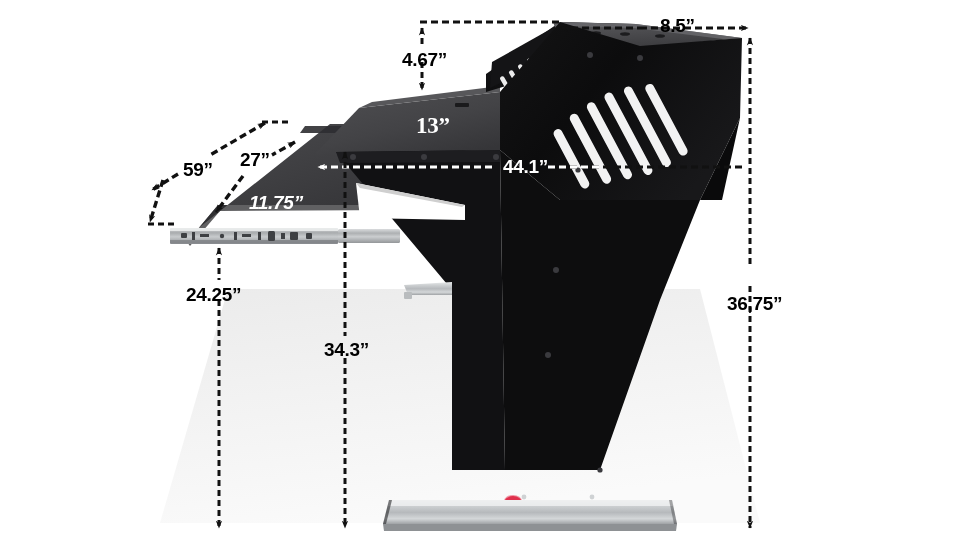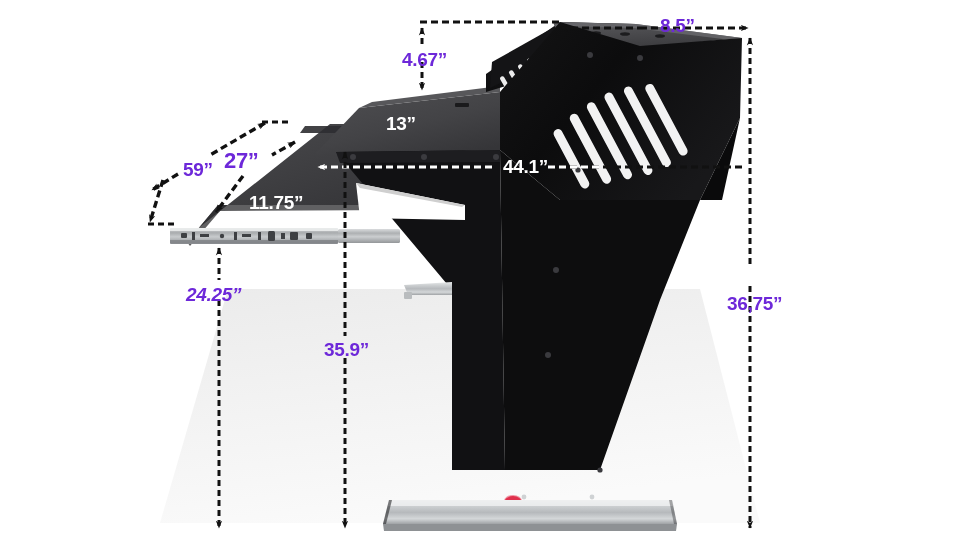--- a/index.html
+++ b/index.html
@@ -16,21 +16,21 @@
     font-family: "Liberation Sans", sans-serif;
   }
   #artboard {
     position: absolute;
     inset: 0;
   }
   .dim-label {
     position: absolute;
     font-family: "Liberation Sans", sans-serif;
     font-weight: bold;
-    color: #6d28d9;
+    color: #000000;
     white-space: nowrap;
     letter-spacing: -0.3px;
     line-height: 1;
     user-select: none;
   }
   .dim-label.light {
     color: #ffffff;
   }
   svg { display: block; }
 </style>
@@ -267,29 +267,29 @@
       <line x1="750" y1="38" x2="750" y2="264" stroke="#111111" stroke-width="3" stroke-dasharray="6 4" marker-start="url(#arrowStart)"></line>
       <line x1="750" y1="286" x2="750" y2="528" stroke="#111111" stroke-width="3" stroke-dasharray="6 4" marker-end="url(#arrowEnd)"></line>
     </g>
 
   </svg>
 
   <div class="dim-label" style="left:660px; top:16px; font-size:19px;">8.5”</div>
 
   <div class="dim-label" style="left:402px; top:50px; font-size:19px;">4.67”</div>
 
-  <div class="dim-label light" style="left:386px; top:114px; font-size:19px;">13”</div>
+  <div class="dim-label light" style="left:416px; top:114px; font-size:23px;font-family:Liberation Serif, serif;">13”</div>
 
   <div class="dim-label" style="left:183px; top:160px; font-size:19px;">59”</div>
 
-  <div class="dim-label" style="left:224px; top:150px; font-size:22px;">27”</div>
-
-  <div class="dim-label light" style="left:249px; top:193px; font-size:19px;">11.75”</div>
+  <div class="dim-label" style="left:240px; top:150px; font-size:19px;">27”</div>
+
+  <div class="dim-label light" style="left:249px; top:193px; font-size:19px;font-style:italic;">11.75”</div>
 
   <div class="dim-label light" style="left:503px; top:157px; font-size:19px;">44.1”</div>
 
-  <div class="dim-label" style="left:186px; top:285px; font-size:19px;font-style:italic;">24.25”</div>
-
-  <div class="dim-label" style="left:324px; top:340px; font-size:19px;">35.9”</div>
+  <div class="dim-label" style="left:186px; top:285px; font-size:19px;">24.25”</div>
+
+  <div class="dim-label" style="left:324px; top:340px; font-size:19px;">34.3”</div>
 
   <div class="dim-label" style="left:727px; top:268px; font-size:19px;margin-top:26px;">36,75”</div>
 
 </div>
 
 </body></html>

